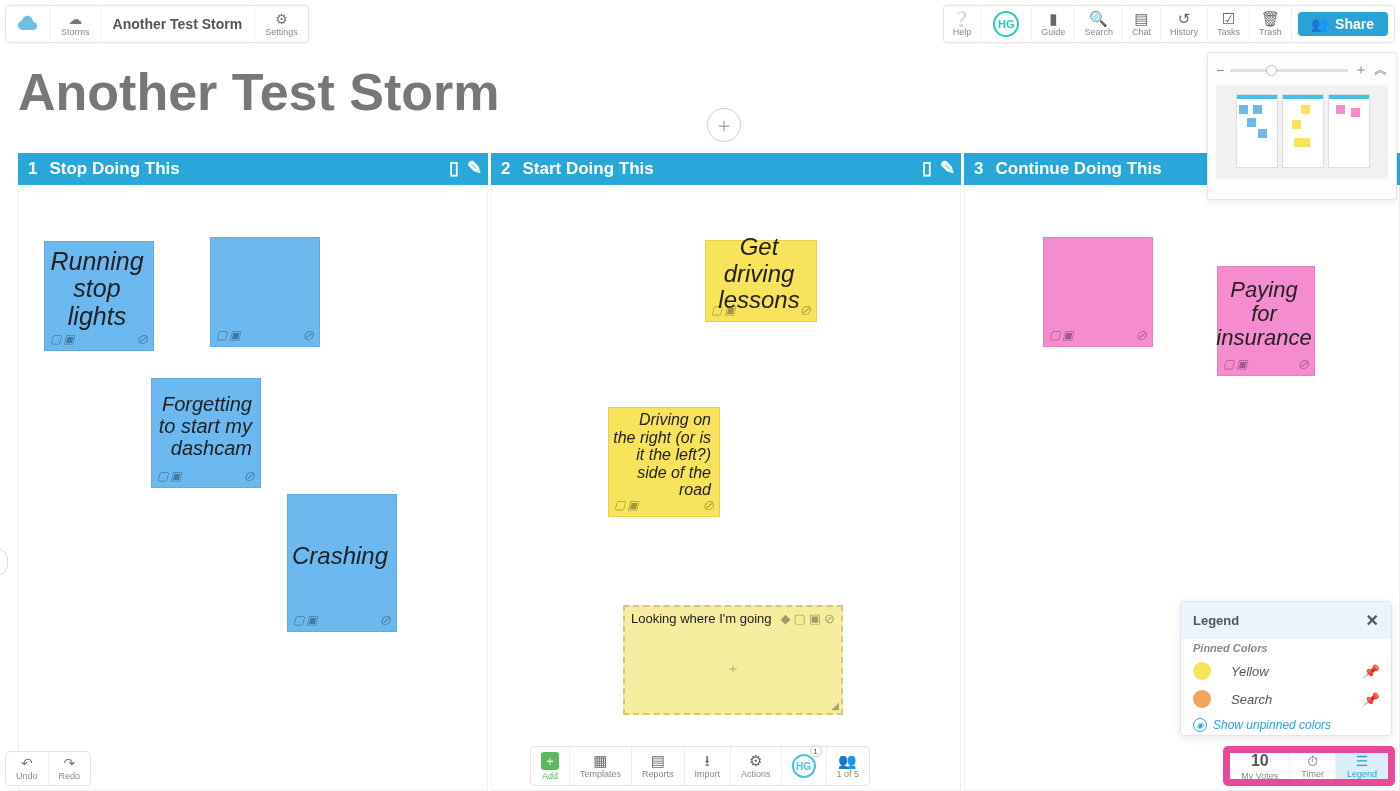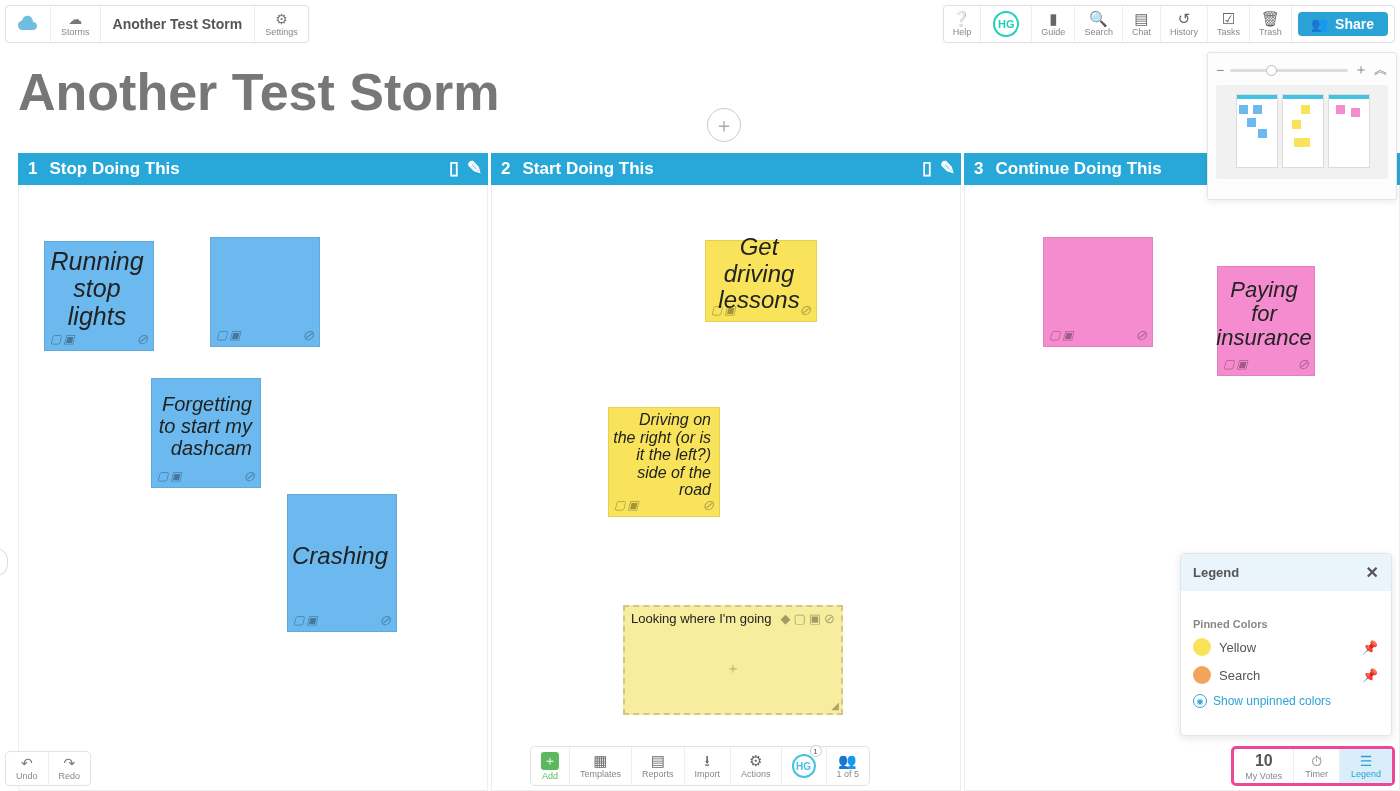--- a/index.html
+++ b/index.html
@@ -100,39 +100,39 @@
   .ct-item:last-child{border-right:none;}
   .ct-item .tl-icon{font-size:15px;color:#666;}
   .ct-item.green .tl-icon{background:#5cb85c;color:#fff;width:18px;height:18px;border-radius:3px;font-size:13px;display:flex;align-items:center;justify-content:center;}
   .ct-item.green .tl-label{color:#5cb85c;}
   .ct-people{position:relative;}
   .ct-avatar{width:24px;height:24px;border:2px solid #44c2e3;border-radius:50%;display:flex;align-items:center;justify-content:center;font-size:10px;font-weight:600;color:#44c2e3;}
   .badge1{position:absolute;top:-2px;right:4px;background:#fff;border:1px solid #ccc;border-radius:50%;width:12px;height:12px;font-size:8px;display:flex;align-items:center;justify-content:center;}
 
   
   .br-tray{
-    position:absolute;right:5px;bottom:5px;display:flex;height:40px;background:#fff;border:3px solid #ec4899;border-radius:5px;margin-top:44px;
+    position:absolute;right:5px;bottom:5px;display:flex;height:40px;background:#fff;border:7px solid #ec4899;border-radius:5px;margin-top:44px;
   }
   .br-item{display:flex;flex-direction:column;align-items:center;justify-content:center;padding:0 11px;border-right:1px solid #eee;cursor:pointer;}
   .br-item:last-child{border-right:none;}
   .br-item .big{font-size:16px;font-weight:600;color:#555;}
   .br-item.active{background:#d9eef9;}
   .br-item.active .tl-icon,.br-item.active .tl-label{color:#2ba2d6;}
 
   
   .legend{
     position:absolute;right:8px;bottom:55px;width:212px;background:#fff;
     border:1px solid #e5e5e5;border-radius:4px;box-shadow:0 2px 8px rgba(0,0,0,.1);
     font-size:13px;
   }
   .legend-head{background:#e9f4fb;padding:9px 12px;font-weight:700;color:#555;display:flex;justify-content:space-between;align-items:center;}
   .legend-head .x{cursor:pointer;font-size:16px;color:#555;}
-  .legend-body{padding:27px 12px;}
+  .legend-body{padding:3px 12px;font-style:italic;}
   .legend-sub{font-size:11px;font-weight:700;color:#888;margin-bottom:8px;}
-  .legend-row{display:flex;align-items:center;gap:8px;margin-bottom:10px;}
+  .legend-row{display:flex;align-items:center;gap:20px;margin-bottom:10px;}
   .swatch{width:18px;height:18px;border-radius:50%;}
   .pin{margin-left:auto;color:#888;}
   .legend-link{display:flex;align-items:center;gap:6px;color:#2ba2d6;font-size:12px;margin-top:6px;cursor:pointer;}
   .legend-link .eye{width:14px;height:14px;border:1px solid #2ba2d6;border-radius:50%;font-size:8px;display:flex;align-items:center;justify-content:center;}
 
   
   .minimap{
     position:absolute;top:52px;right:3px;width:190px;height:148px;background:#fdfdfd;
     border:1px solid #e5e5e5;border-radius:3px;box-shadow:0 2px 6px rgba(0,0,0,.08);
     padding:8px;

